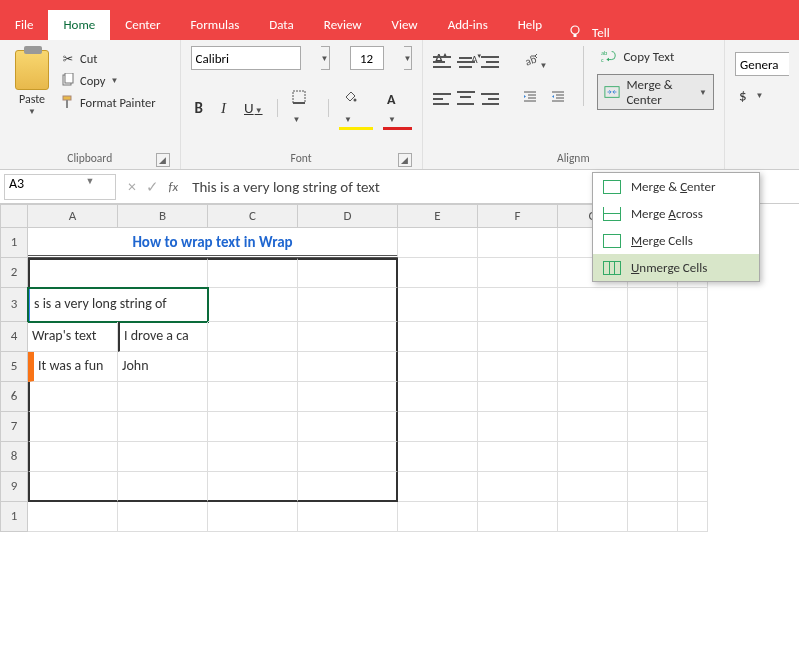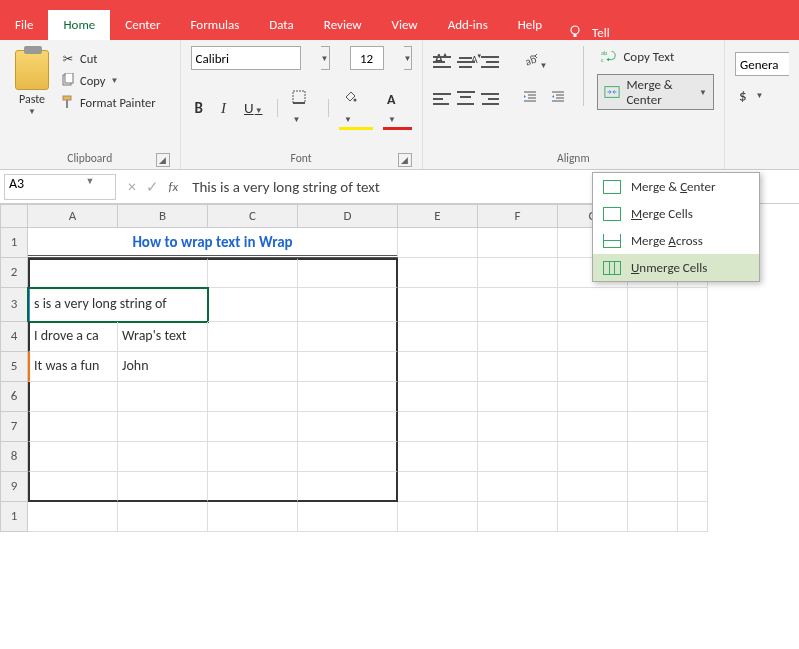--- a/index.html
+++ b/index.html
@@ -297,26 +297,26 @@
       </div>
     </div>
   </div>
 
   <div class="merge-menu">
     <div class="mitem">
       <span class="micon"></span>
       <span>Merge &amp; <span class="u">C</span>enter</span>
     </div>
     <div class="mitem">
+      <span class="micon" style="border-top:none;background:linear-gradient(#fff 48%,#3a6 48% 52%,#fff 52%)"></span>
+      <span>Merge <span class="u">A</span>cross</span>
+    </div>
+    <div class="mitem">
       <span class="micon"></span>
       <span><span class="u">M</span>erge Cells</span>
-    </div>
-    <div class="mitem">
-      <span class="micon" style="border-top:none;background:linear-gradient(#fff 48%,#3a6 48% 52%,#fff 52%)"></span>
-      <span>Merge <span class="u">A</span>cross</span>
     </div>
     <div class="mitem hover">
       <span class="micon2">
           <span></span>
           <span></span>
           <span></span>
         </span>
       <span><span class="u">U</span>nmerge Cells</span>
     </div>
   </div>
@@ -378,34 +378,34 @@
     <div class="cell col-D right-thick"></div>
     <div class="cell col-E"></div>
       <div class="cell col-F"></div>
       <div class="cell col-G"></div>
       <div class="cell col-H"></div>
       <div class="cell col-J"></div>
   </div>
 
   <div class="row">
       <div class="rowh">4</div>
+    <div class="cell col-B">Wrap's text</div>
     <div class="cell col-A" style="border-left:2px solid #333">I drove a ca</div>
-    <div class="cell col-B">Wrap's text</div>
     <div class="cell col-C"></div>
     <div class="cell col-D right-thick"></div>
     <div class="cell col-E"></div>
       <div class="cell col-F"></div>
       <div class="cell col-G"></div>
       <div class="cell col-H"></div>
       <div class="cell col-J"></div>
   </div>
 
   <div class="row">
       <div class="rowh">5</div>
-    <div class="cell col-A" style="border-left:2px solid #f97316">It was a fun</div>
+    <div class="cell col-A" style="border-left:6px solid #f97316">It was a fun</div>
     <div class="cell col-B">John</div>
     <div class="cell col-C"></div>
     <div class="cell col-D right-thick"></div>
     <div class="cell col-E"></div>
       <div class="cell col-F"></div>
       <div class="cell col-G"></div>
       <div class="cell col-H"></div>
       <div class="cell col-J"></div>
   </div>
 

